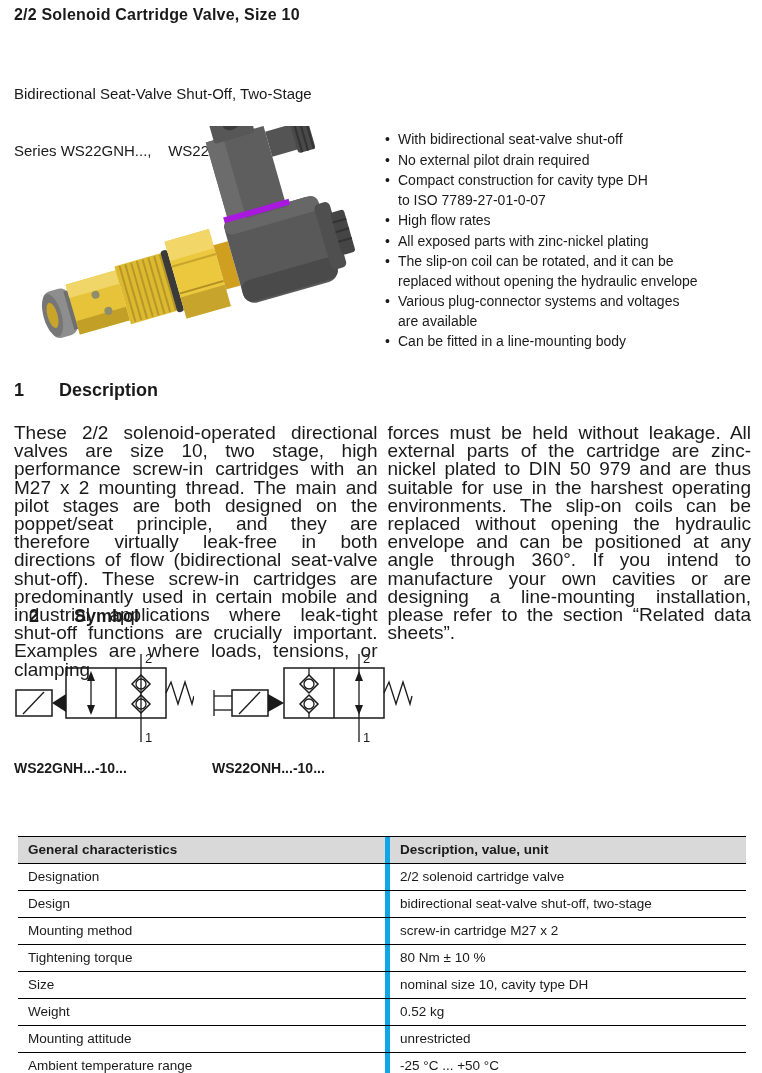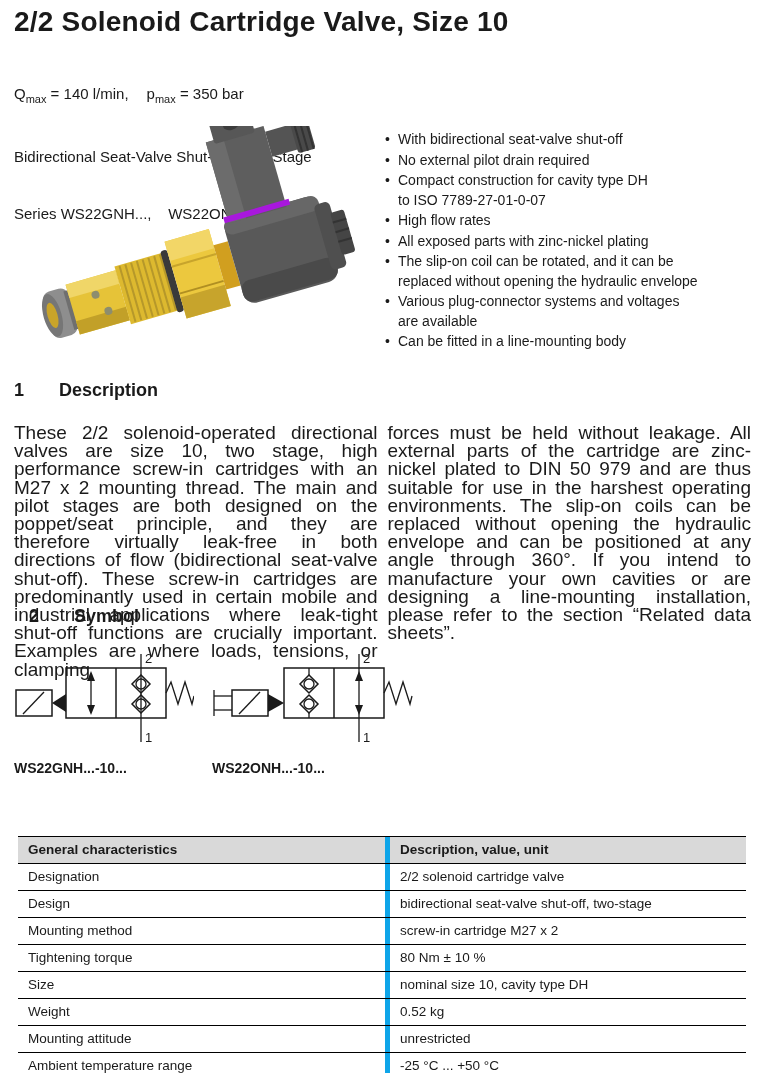--- a/index.html
+++ b/index.html
@@ -6,21 +6,21 @@
   .page {
     position:relative;
     width:762px; height:1073px;
     background:#fff;
     color:#1a1a1a;
     font-family:"Liberation Sans","DejaVu Sans",sans-serif;
     overflow:hidden;
   }
   .title {
     position:absolute; left:14px; top:6px;
-    font-size:28px; font-weight:bold; letter-spacing:0.2px;
+    font-size:16px; font-weight:bold; letter-spacing:0.2px;
   }
   .subtitle {
     position:absolute; left:14px; top:46px;
     font-size:15px; line-height:19px; white-space:pre-wrap;
   }
   .subtitle sub { font-size:11px; }
   .spec-gap { display:inline-block; width:18px; }
 
   .photo { position:absolute; left:20px; top:126px; width:345px; height:232px; }
 
@@ -73,21 +73,20 @@
   .t-c1 { width:347px; padding:5px 10px 6px 10px; }
   .t-c2 { flex:1; border-left:5px solid #0ea5e9; padding:5px 10px 6px 10px; }
 </style>
 </head>
 <body>
 
 <div class="page">
 
   <div class="title">2/2 Solenoid Cartridge Valve, Size 10</div>
   <div class="subtitle">
-    <div><span>Q</span><sub>max</sub><span> = 140 l/min,</span><span class="spec-gap"></span><span>p</span><sub>max</sub><span> = 350 bar</span></div>
     <div>Bidirectional Seat-Valve Shut-Off, Two-Stage</div>
     <div>Series WS22GNH...,    WS22ONH...</div>
   </div>
 
   <svg class="photo" viewBox="0 0 345 232">
     <g transform="rotate(-16 170 150)">
 
       <g>
         <rect x="22" y="126" width="26" height="48" rx="8" fill="#8e8e8e"></rect>
         <ellipse cx="27" cy="150" rx="9" ry="22" fill="#767676"></ellipse>

